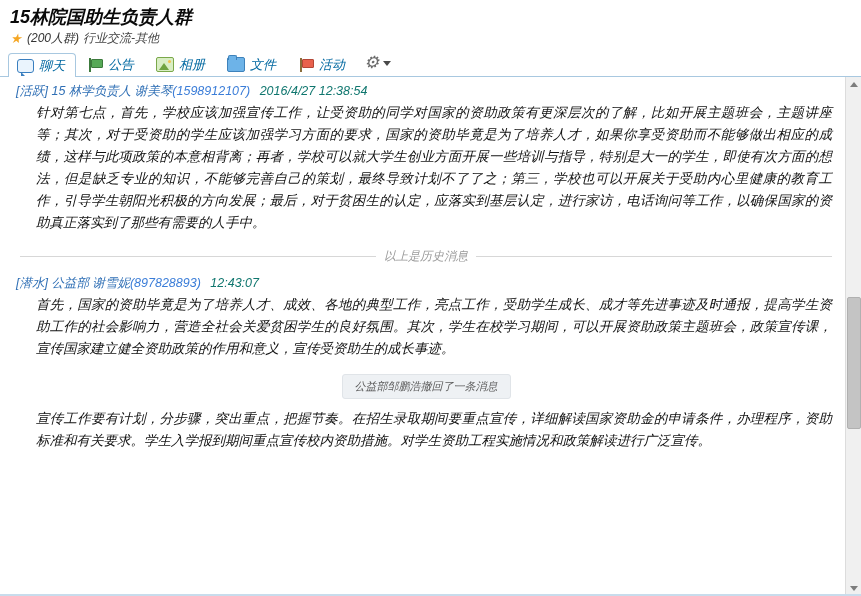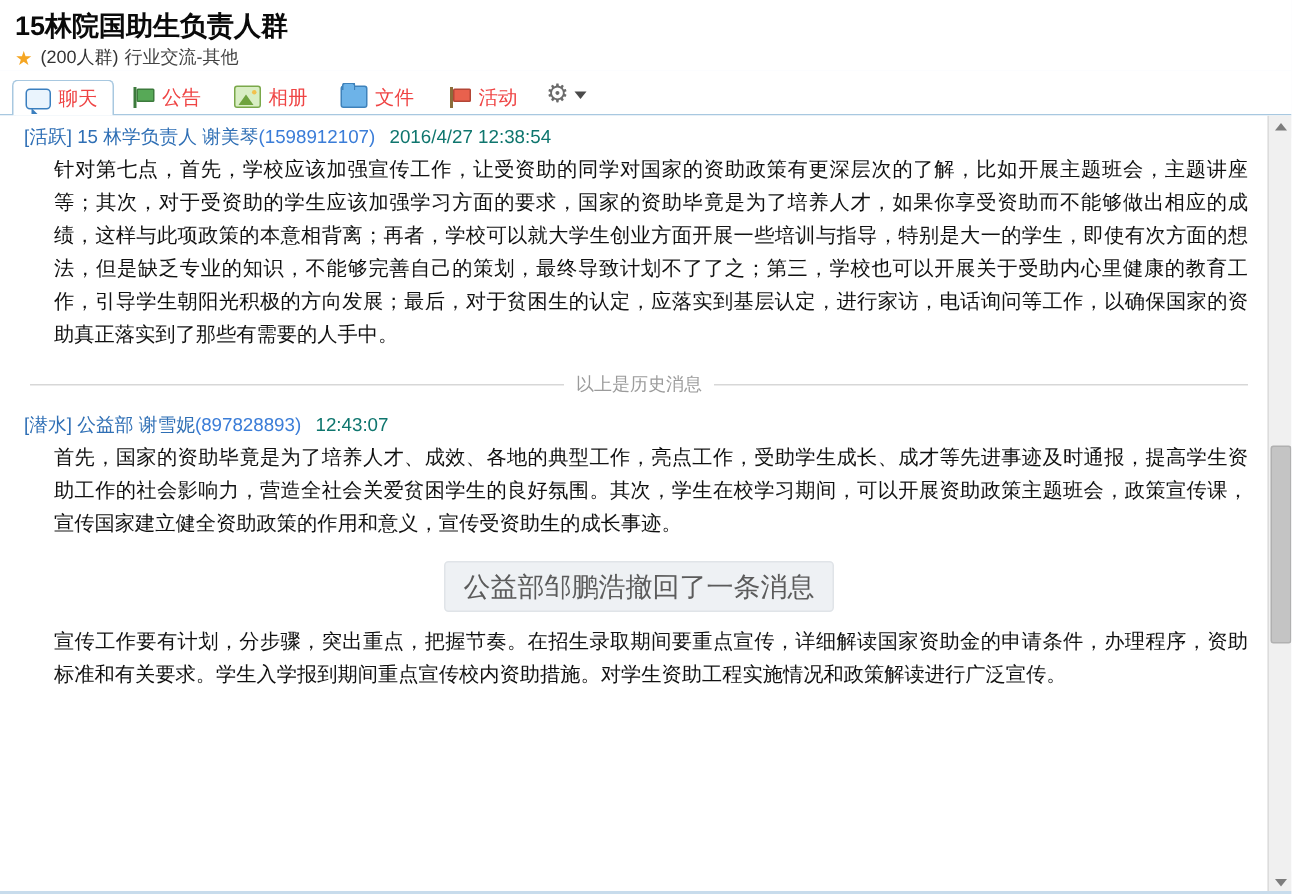--- a/index.html
+++ b/index.html
@@ -15,20 +15,21 @@
     color: #000;
     overflow: hidden;
   }
   .window {
     position: relative;
     width: 861px;
     height: 596px;
     background: #f2f7fc;
     display: flex;
     flex-direction: column;
+    font-style: italic;
   }
   
   .header {
     padding: 6px 10px 0 10px;
     background: #ffffff;
     flex: 0 0 auto;
   }
   .group-title {
     font-size: 18px;
     font-weight: bold;
@@ -72,21 +73,21 @@
   }
   .tab {
     display: flex;
     align-items: center;
     gap: 5px;
     padding: 4px 10px 4px 8px;
     border: 1px solid transparent;
     border-bottom: none;
     border-radius: 4px 4px 0 0;
     font-size: 13px;
-    color: #ef4444;
+    color: #0369a1;
     cursor: pointer;
     background: transparent;
     height: 24px;
     box-sizing: border-box;
   }
   .tab.active {
     background: #ffffff;
     border-color: #a8c8e0;
     position: relative;
     top: 1px;
@@ -282,21 +283,21 @@
   .systip {
     display: flex;
     justify-content: center;
     margin: 10px 0 8px 0;
   }
   .systip span {
     background: #eef1f4;
     border: 1px solid #e0e4e8;
     border-radius: 3px;
     color: #5b5b5b;
-    font-size: 18px;
+    font-size: 11px;
     padding: 4px 12px;
   }
   
   .scrollbar {
     position: absolute;
     top: 0; right: 0;
     width: 15px;
     height: 100%;
     background: #f0f0f0;
     border-left: 1px solid #dcdcdc;

